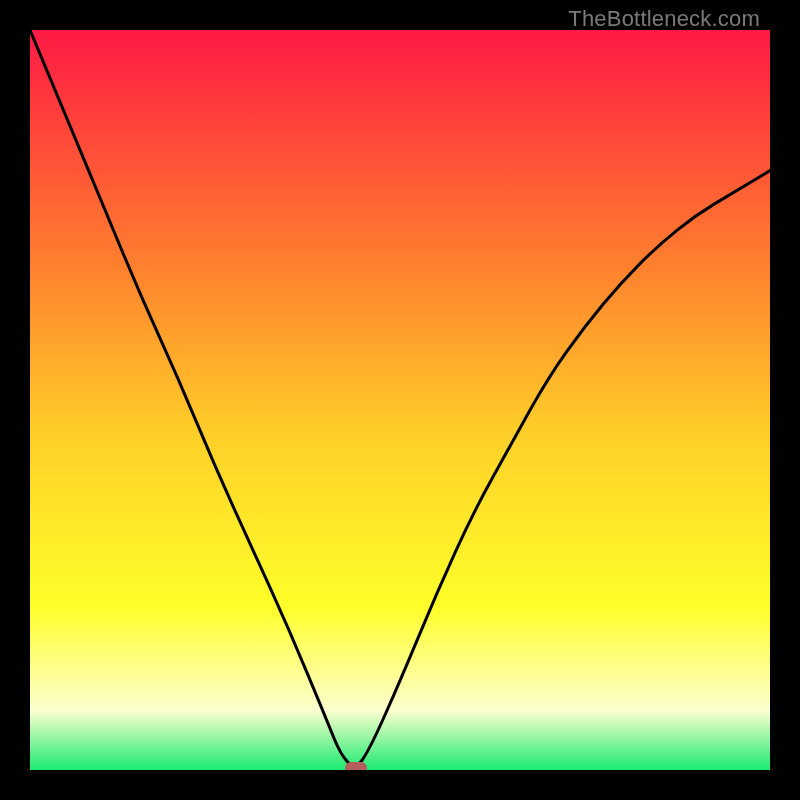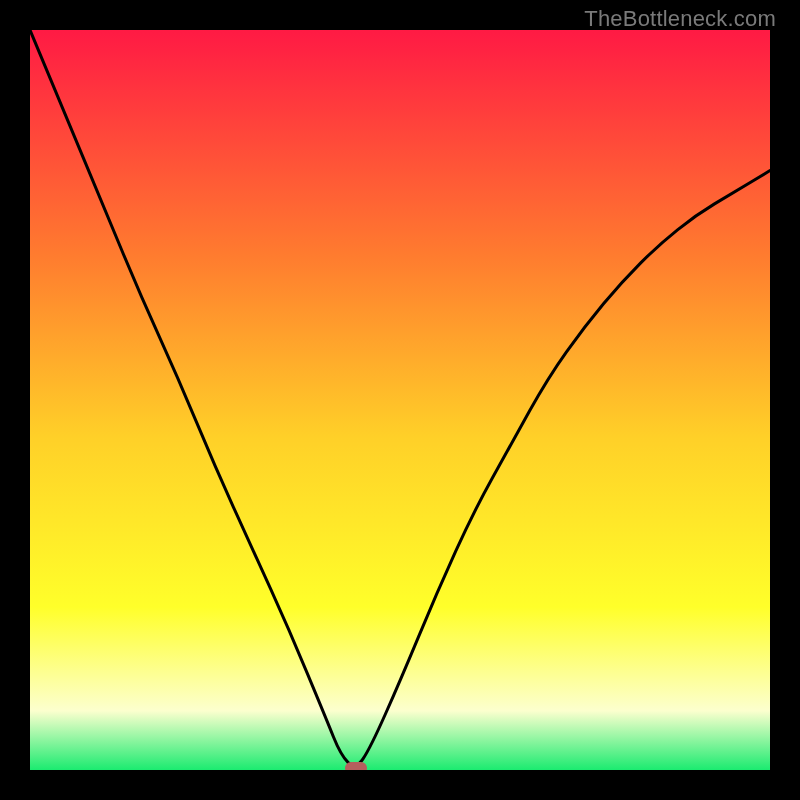--- a/index.html
+++ b/index.html
@@ -19,21 +19,21 @@
     height: 740px;
     overflow: hidden;
   }
   .gradient {
     position: absolute;
     inset: 0;
   }
   .watermark {
     position: absolute;
     top: 6px;
-    right: 24px;
+    right: 40px;
     color: #7a7a7a;
     font-size: 22px;
     font-weight: 400;
     letter-spacing: 0.2px;
     z-index: 5;
   }
   .curve-svg {
     position: absolute;
     inset: 0;
     z-index: 3;

